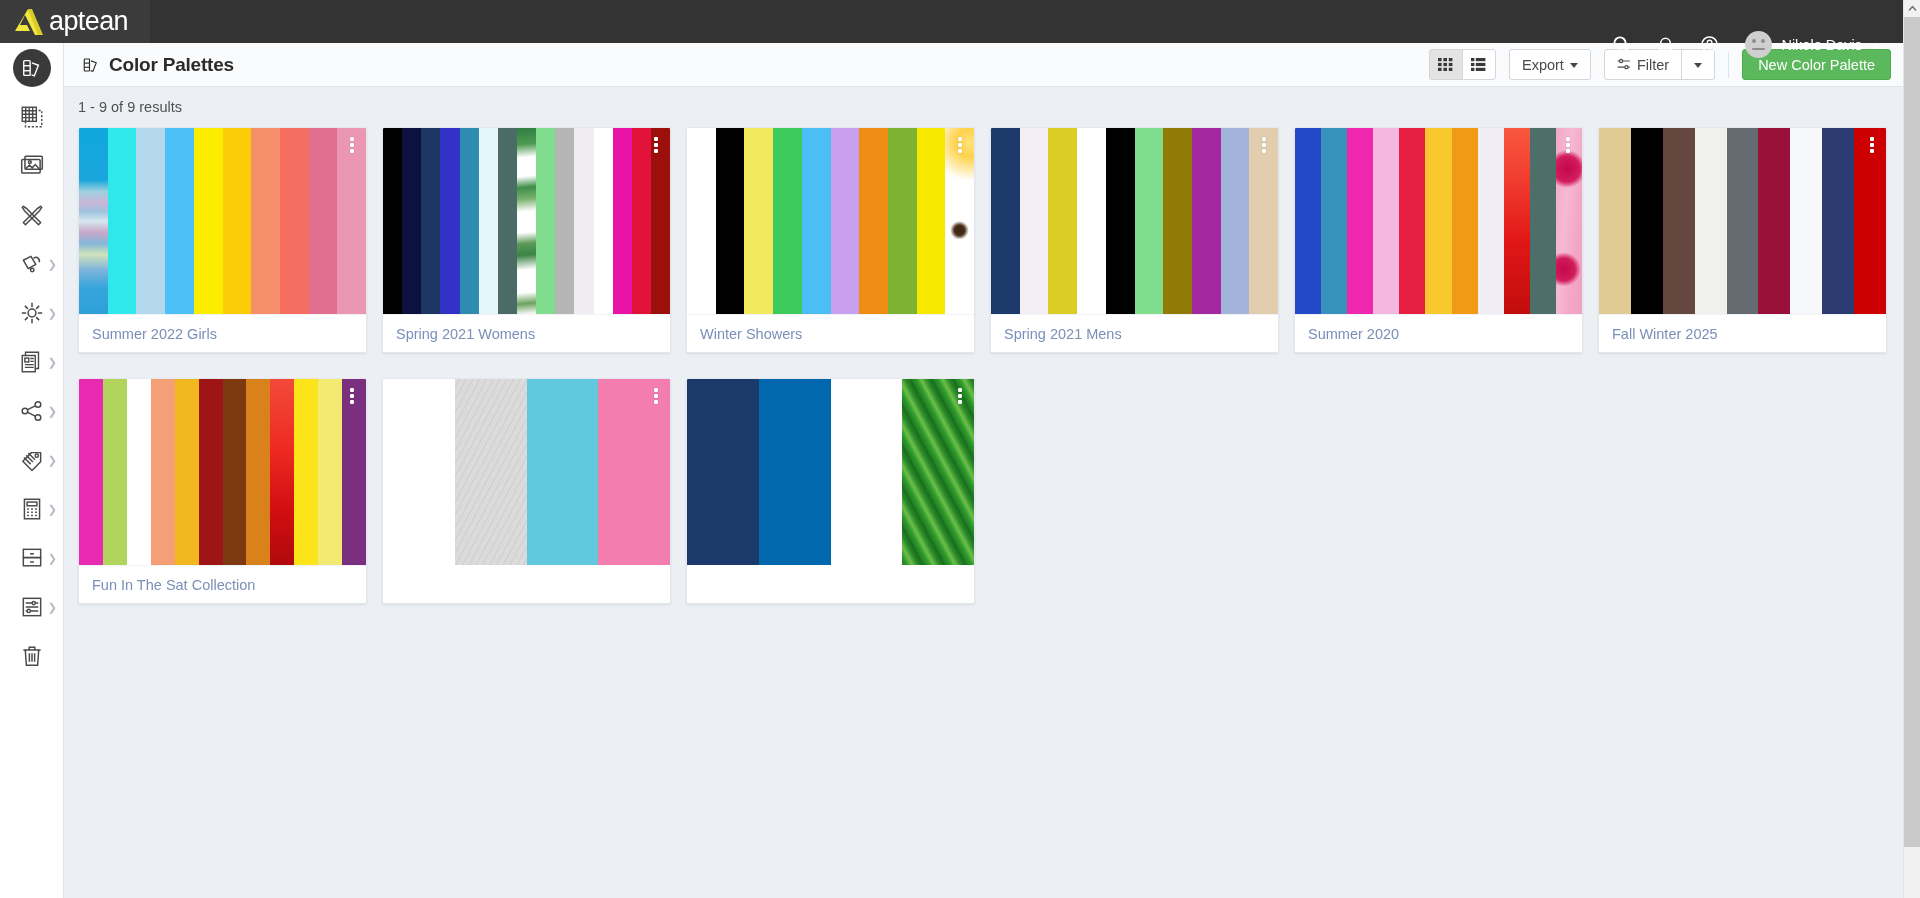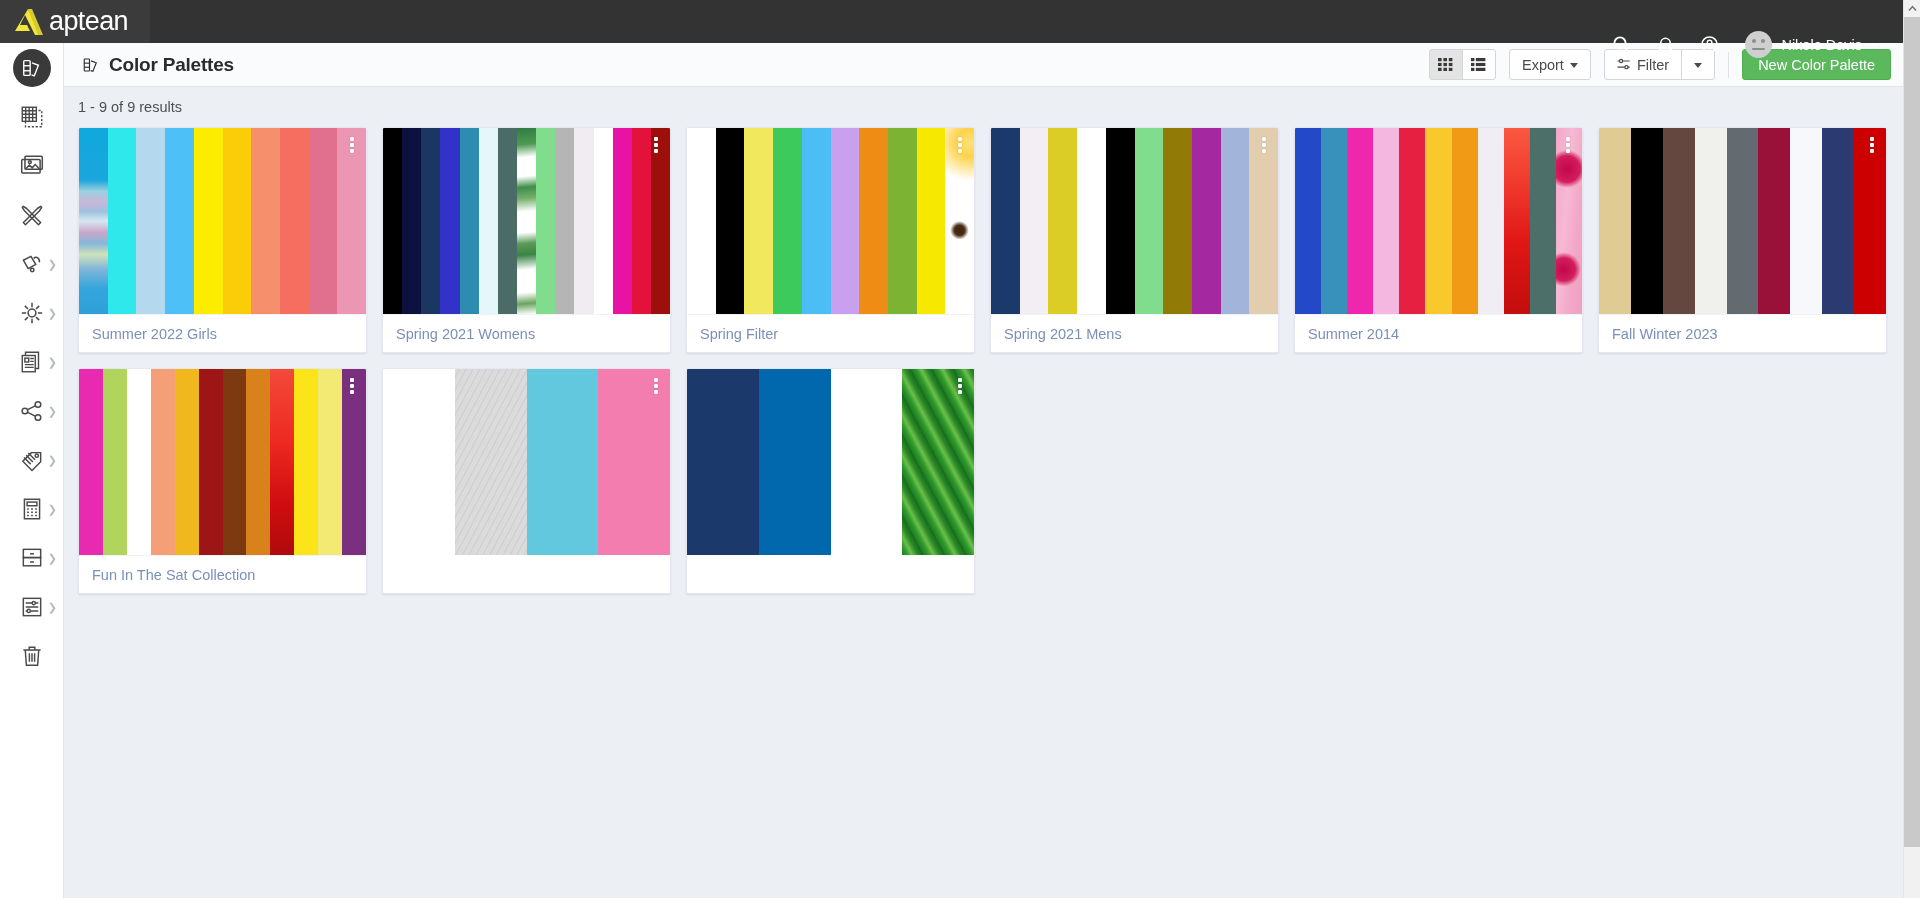--- a/index.html
+++ b/index.html
@@ -149,21 +149,21 @@
     width: 1839px; height: 811px;
     background: #eceff4;
     overflow: hidden;
   }
   .results-count {
     font-size: 14.5px; color: #4f4f4f;
     padding: 12px 0 0 14px;
   }
   .grid {
     display: flex; flex-wrap: wrap;
-    gap: 15px 15px;
+    gap: 25px 15px;
     padding: 12px 14px 0 14px;
   }
   .card {
     width: 289px;
     background: #ffffff;
     border: 1px solid #e4e8ee;
     border-radius: 2px;
     box-shadow: 0 1px 2px rgba(0,0,0,0.09);
     overflow: hidden;
     cursor: pointer;
@@ -551,21 +551,21 @@
           <div class="sw" style="background: rgb(239, 140, 20);"></div>
           <div class="sw" style="background: rgb(124, 179, 50);"></div>
           <div class="sw" style="background: rgb(247, 232, 0);"></div>
           <div class="sw tex-sunbug"></div>
           <div class="card-menu">
             <i></i>
             <i></i>
             <i></i>
           </div>
         </div>
-        <div class="card-label">Spring Filter</div>
+        <div class="card-label">Winter Showers</div>
       </div>
       <div class="card">
         <div class="card-swatches">
           <div class="sw" style="background: rgb(27, 58, 107);"></div>
           <div class="sw" style="background: rgb(242, 238, 244);"></div>
           <div class="sw" style="background: rgb(219, 205, 38);"></div>
           <div class="sw" style="background: rgb(255, 255, 255);"></div>
           <div class="sw" style="background: rgb(0, 0, 0);"></div>
           <div class="sw" style="background: rgb(128, 221, 142);"></div>
           <div class="sw" style="background: rgb(145, 122, 5);"></div>
@@ -592,40 +592,40 @@
           <div class="sw" style="background: rgb(241, 237, 244);"></div>
           <div class="sw tex-redfade"></div>
           <div class="sw" style="background: rgb(76, 111, 106);"></div>
           <div class="sw tex-cherry"></div>
           <div class="card-menu">
             <i></i>
             <i></i>
             <i></i>
           </div>
         </div>
-        <div class="card-label">Summer 2014</div>
+        <div class="card-label">Summer 2020</div>
       </div>
       <div class="card">
         <div class="card-swatches">
           <div class="sw" style="background: rgb(224, 203, 149);"></div>
           <div class="sw" style="background: rgb(0, 0, 0);"></div>
           <div class="sw" style="background: rgb(100, 71, 62);"></div>
           <div class="sw" style="background: rgb(240, 240, 237);"></div>
           <div class="sw" style="background: rgb(99, 106, 112);"></div>
           <div class="sw" style="background: rgb(153, 16, 57);"></div>
           <div class="sw" style="background: rgb(247, 248, 252);"></div>
           <div class="sw" style="background: rgb(43, 58, 112);"></div>
           <div class="sw" style="background: rgb(204, 0, 0);"></div>
           <div class="card-menu">
             <i></i>
             <i></i>
             <i></i>
           </div>
         </div>
-        <div class="card-label">Fall Winter 2023</div>
+        <div class="card-label">Fall Winter 2025</div>
       </div>
       <div class="card">
         <div class="card-swatches">
           <div class="sw" style="background: rgb(232, 42, 176);"></div>
           <div class="sw" style="background: rgb(176, 212, 92);"></div>
           <div class="sw" style="background: rgb(255, 255, 255);"></div>
           <div class="sw" style="background: rgb(244, 159, 117);"></div>
           <div class="sw" style="background: rgb(240, 184, 30);"></div>
           <div class="sw" style="background: rgb(157, 21, 21);"></div>
           <div class="sw" style="background: rgb(125, 58, 16);"></div>

